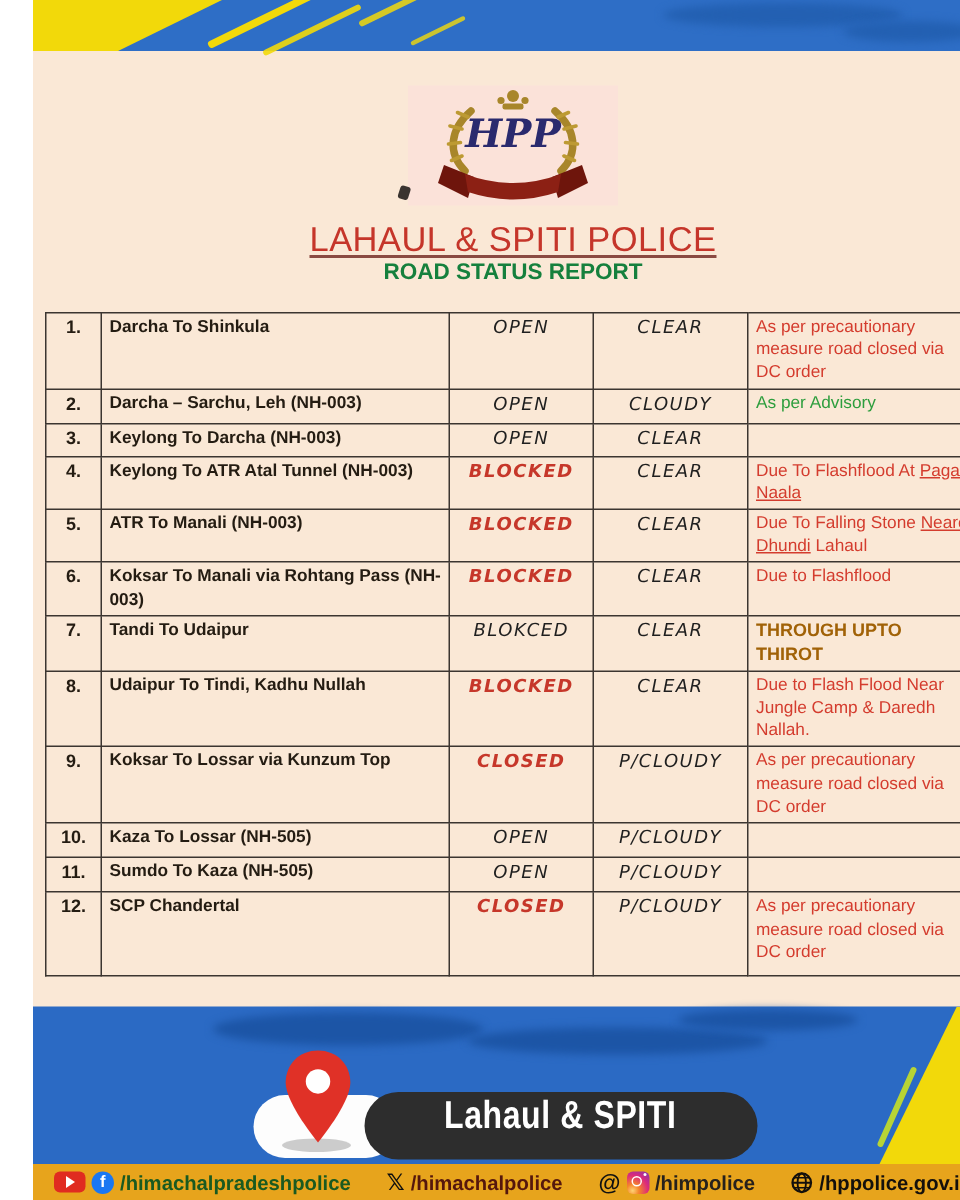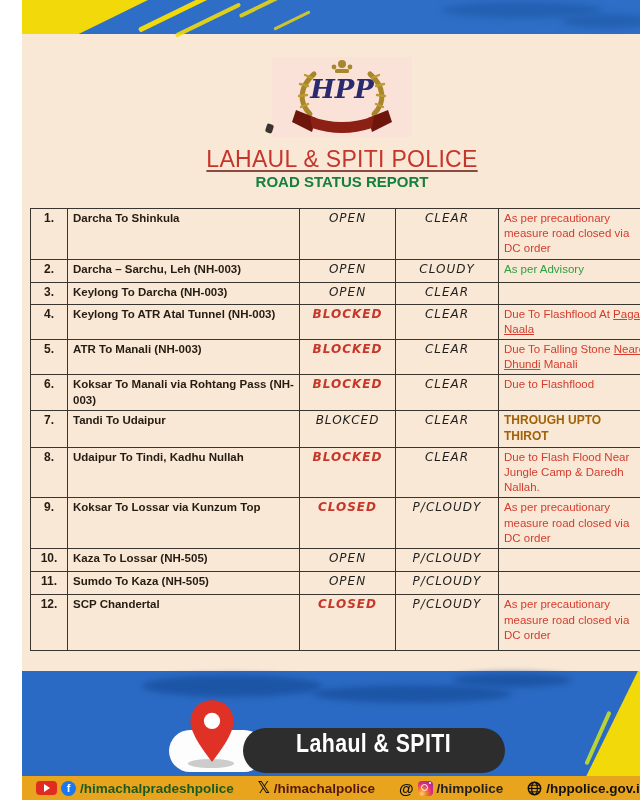--- a/index.html
+++ b/index.html
@@ -181,21 +181,21 @@
       <td class="cell-road">Keylong To ATR Atal Tunnel (NH-003)</td>
       <td class="cell-status st-red">BLOCKED</td>
       <td class="cell-weather st-dark">CLEAR</td>
       <td class="cell-remark rm-red"><span>Due To Flashflood At </span><span class="rm-u">Pagal Naala</span></td>
     </tr>
     <tr style="height:32px">
       <td class="cell-sr">5.</td>
       <td class="cell-road">ATR To Manali (NH-003)</td>
       <td class="cell-status st-red">BLOCKED</td>
       <td class="cell-weather st-dark">CLEAR</td>
-      <td class="cell-remark rm-red"><span>Due To Falling Stone </span><span class="rm-u">Neare Dhundi</span><span> Manali</span></td>
+      <td class="cell-remark rm-red"><span>Due To Falling Stone </span><span class="rm-u">Neare Dhundi</span><span> Lahaul</span></td>
     </tr>
     <tr style="height:33px">
       <td class="cell-sr">6.</td>
       <td class="cell-road">Koksar To Manali via Rohtang Pass (NH-003)</td>
       <td class="cell-status st-red">BLOCKED</td>
       <td class="cell-weather st-dark">CLEAR</td>
       <td class="cell-remark rm-red"><span>Due to Flashflood</span></td>
     </tr>
     <tr style="height:31px">
       <td class="cell-sr">7.</td>

